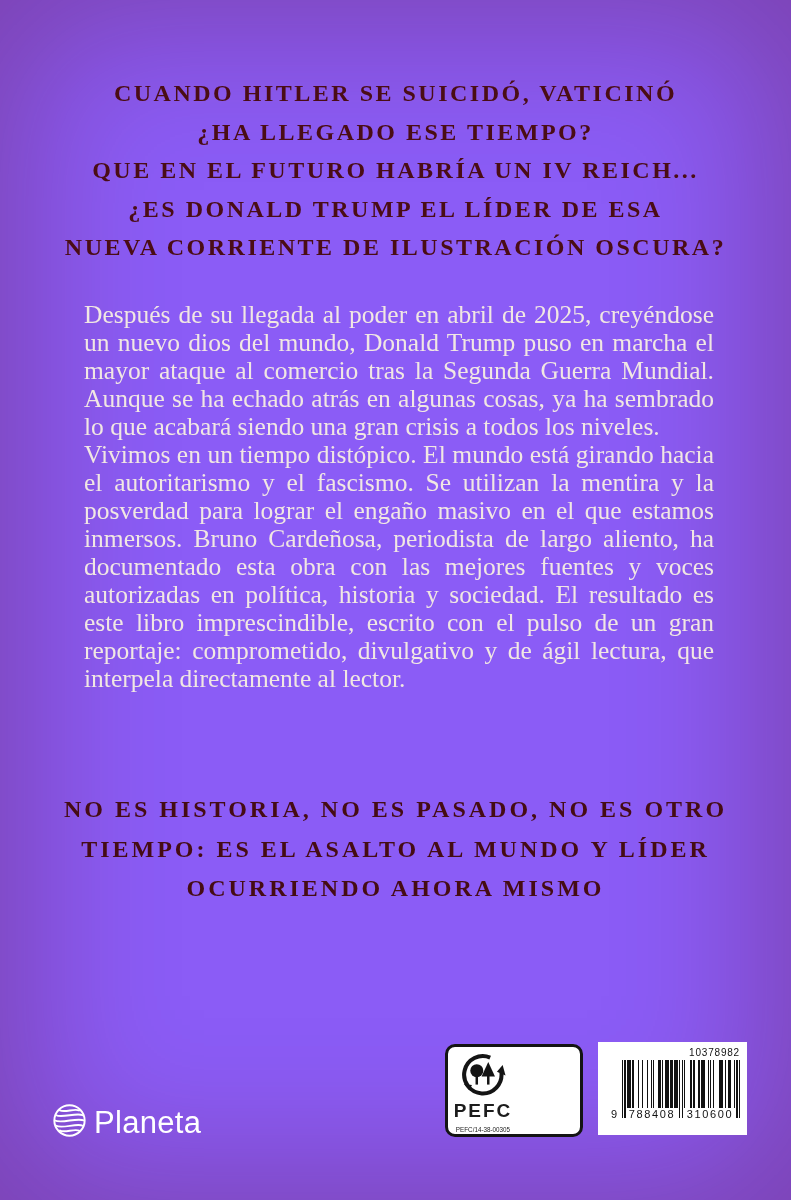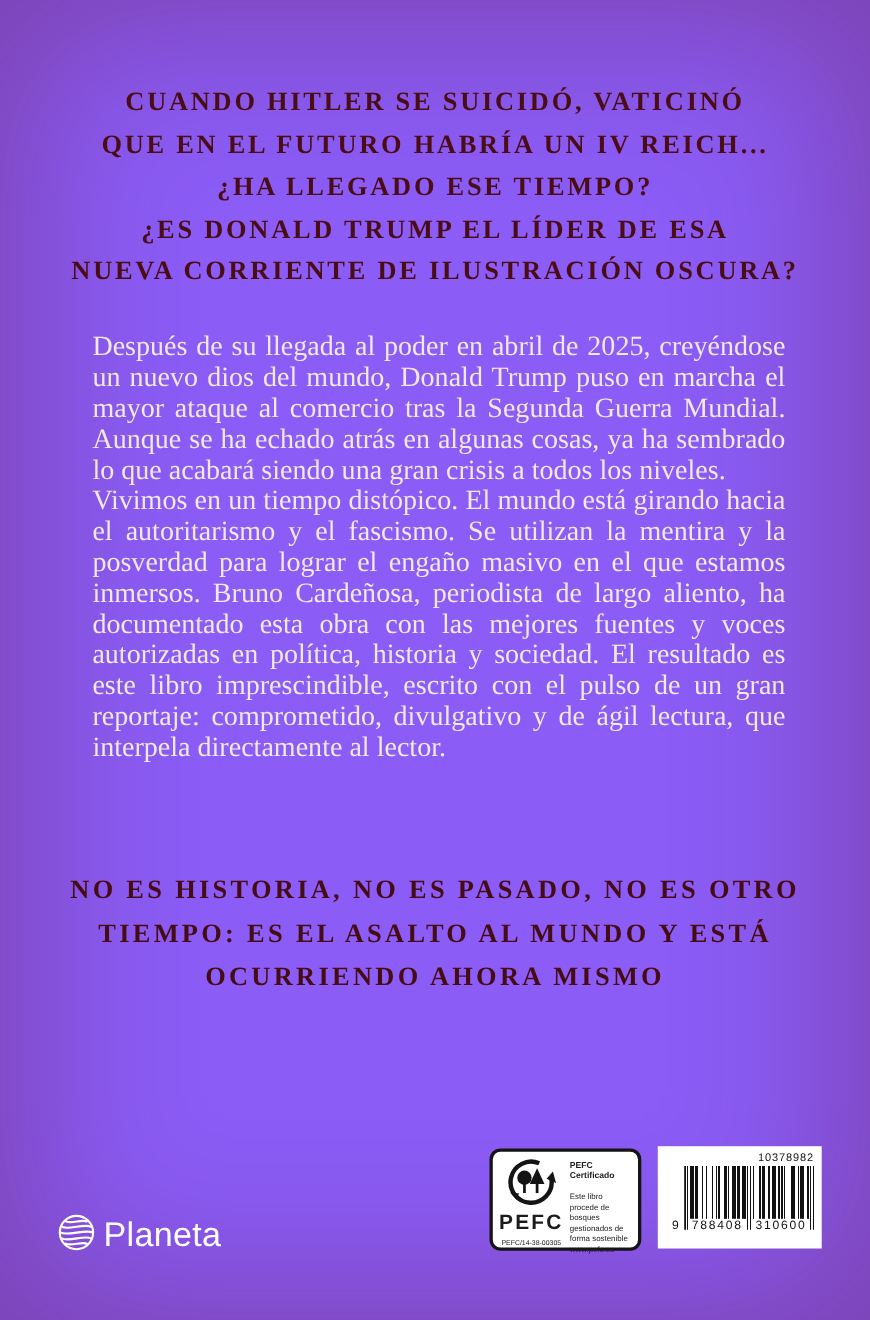--- a/index.html
+++ b/index.html
@@ -90,34 +90,34 @@
   .bc-d1{left:5px;width:50px;}
   .bc-d2{left:63px;width:50px;}
 </style>
 </head>
 <body>
 
 <div class="cover">
 
   <div class="top-headline">
     <div class="hl-line">CUANDO HITLER SE SUICIDÓ, VATICINÓ</div>
+    <div class="hl-line">¿HA LLEGADO ESE TIEMPO?</div>
     <div class="hl-line">QUE EN EL FUTURO HABRÍA UN IV REICH...</div>
-    <div class="hl-line">¿HA LLEGADO ESE TIEMPO?</div>
     <div class="hl-line">¿ES DONALD TRUMP EL LÍDER DE ESA</div>
     <div class="hl-line">NUEVA CORRIENTE DE ILUSTRACIÓN OSCURA?</div>
   </div>
 
   <div class="body-text">
     <p>Después de su llegada al poder en abril de 2025, creyéndose un nuevo dios del mundo, Donald Trump puso en marcha el mayor ataque al comercio tras la Segunda Guerra Mundial. Aunque se ha echado atrás en algunas cosas, ya ha sembrado lo que acabará siendo una gran crisis a todos los niveles.</p>
     <p>Vivimos en un tiempo distópico. El mundo está girando hacia el autoritarismo y el fascismo. Se utilizan la mentira y la posverdad para lograr el engaño masivo en el que estamos inmersos. Bruno Cardeñosa, periodista de largo aliento, ha documentado esta obra con las mejores fuentes y voces autorizadas en política, historia y sociedad. El resultado es este libro imprescindible, escrito con el pulso de un gran reportaje: comprometido, divulgativo y de ágil lectura, que interpela directamente al lector.</p>
   </div>
 
   <div class="bottom-headline">
     <div class="hl-line">NO ES HISTORIA, NO ES PASADO, NO ES OTRO</div>
-    <div class="hl-line">TIEMPO: ES EL ASALTO AL MUNDO Y ESTÁ</div>
+    <div class="hl-line">TIEMPO: ES EL ASALTO AL MUNDO Y LÍDER</div>
     <div class="hl-line">OCURRIENDO AHORA MISMO</div>
   </div>
 
   <div class="publisher">
     <span>
       <svg width="35" height="35" viewBox="0 0 36 36" fill="none" stroke="#ffffff" stroke-width="2" stroke-linecap="round">
         <circle cx="18" cy="18" r="15.6"></circle>
         <path d="M8.2,7.6 C13,10.2 23,5.4 27.8,7.6"></path>
         <path d="M4.4,12.6 C10,16 26,9.2 31.6,12.6"></path>
         <path d="M3,18 C10,21.6 26,14.6 33,18"></path>
@@ -138,25 +138,20 @@
           <polygon points="44.5,13.5 47.5,24.5 38.5,20.5" fill="#141414"></polygon>
           <polygon points="9.5,40 4,33.5 12.5,34.5" fill="#141414"></polygon>
           <circle cx="17.5" cy="19.5" r="6.8" fill="#141414"></circle>
           <rect x="16.2" y="24" width="2.6" height="10" fill="#141414"></rect>
           <polygon points="29.5,10.5 36.5,25.5 22.5,25.5" fill="#141414"></polygon>
           <rect x="28.2" y="25" width="2.6" height="9" fill="#141414"></rect>
         </svg>
       </span>
       <div class="pefc-wordmark">PEFC</div>
       <div class="pefc-cert">PEFC/14-38-00305</div>
-    </div>
-    <div class="pefc-right">
-      <div class="pefc-title">PEFC Certificado</div>
-      <div class="pefc-desc">Este libro procede de bosques gestionados de forma sostenible</div>
-      <div class="pefc-web">www.pefc.es</div>
     </div>
   </div>
 
   <div class="barcode-label">
     <div class="bc-top-number">10378982</div>
     <div class="bc-bars">
       <svg id="barcode-svg" width="118" height="58" viewBox="0 0 95 58" preserveAspectRatio="none" shape-rendering="crispEdges">
           <rect x="0" y="0" width="1" height="58" fill="#111"></rect>
           <rect x="2" y="0" width="1" height="58" fill="#111"></rect>
           <rect x="4" y="0" width="1" height="48" fill="#111"></rect>

